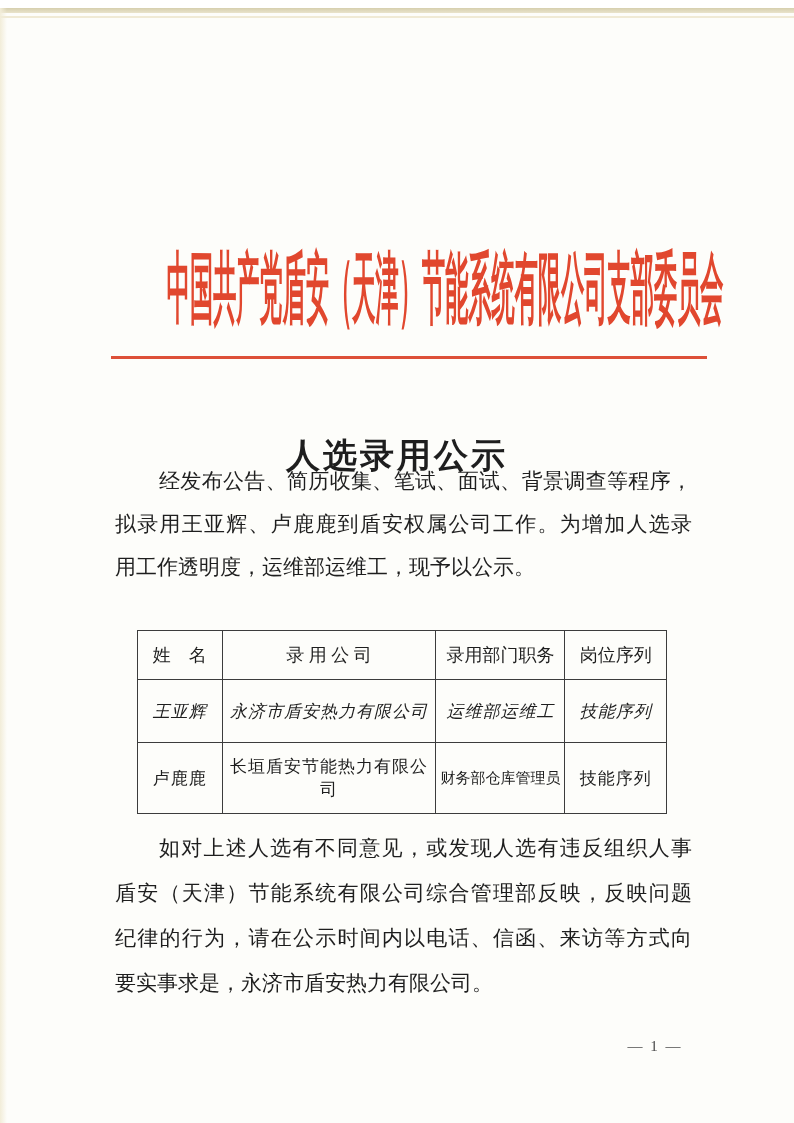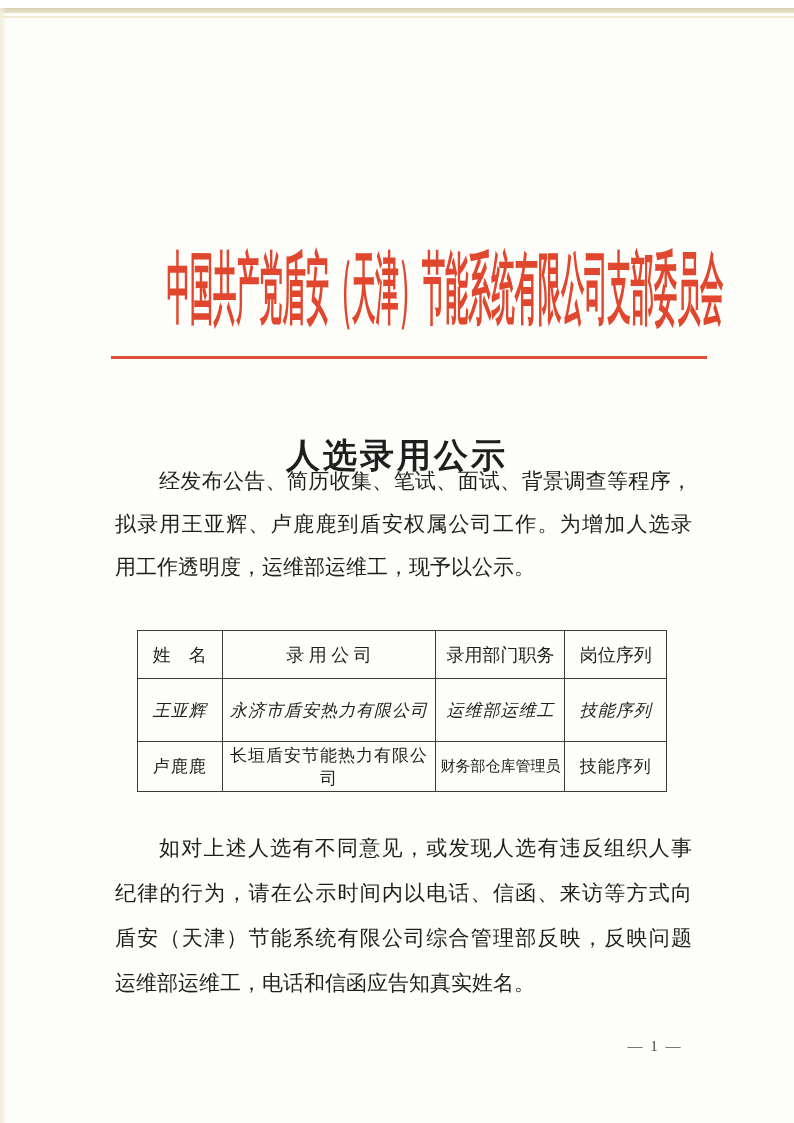--- a/index.html
+++ b/index.html
@@ -83,21 +83,21 @@
     border-collapse: collapse;
     table-layout: fixed;
     font-size: 17px;
     color: var(--text, #1e1e1e);
   }
   .roster th, .roster td {
     border: 1px solid var(--border, #3c3c3c);
     text-align: center;
     vertical-align: middle;
     font-weight: normal;
-    padding: 0 2px;
+    padding: 12px 2px;
     overflow: hidden;
   }
   .roster thead tr { height: 48px; }
   .roster th { font-size: 18px; }
   .roster tbody tr.r1 { height: 63px; font-style: italic; }
   .roster tbody tr.r2 { height: 50px; }
   .roster td.small { font-size: 15px; letter-spacing: 0; }
   .roster td { letter-spacing: 1px; }
 
   
@@ -157,20 +157,20 @@
         <td>卢鹿鹿</td>
         <td>长垣盾安节能热力有限公司</td>
         <td class="small">财务部仓库管理员</td>
         <td>技能序列</td>
       </tr>
     </tbody>
   </table>
 
   <div class="para para-2">
     <div class="line fill indent">如对上述人选有不同意见，或发现人选有违反组织人事</div>
+    <div class="line fill">盾安（天津）节能系统有限公司综合管理部反映，反映问题</div>
     <div class="line fill">纪律的行为，请在公示时间内以电话、信函、来访等方式向</div>
-    <div class="line fill">盾安（天津）节能系统有限公司综合管理部反映，反映问题</div>
-    <div class="line end">运维部运维工，电话和信函应告知真实姓名。</div>
+    <div class="line end">要实事求是，永济市盾安热力有限公司。</div>
   </div>
 
   <div class="page-num">— 1 —</div>
 
 </div>
 
 </body></html>

